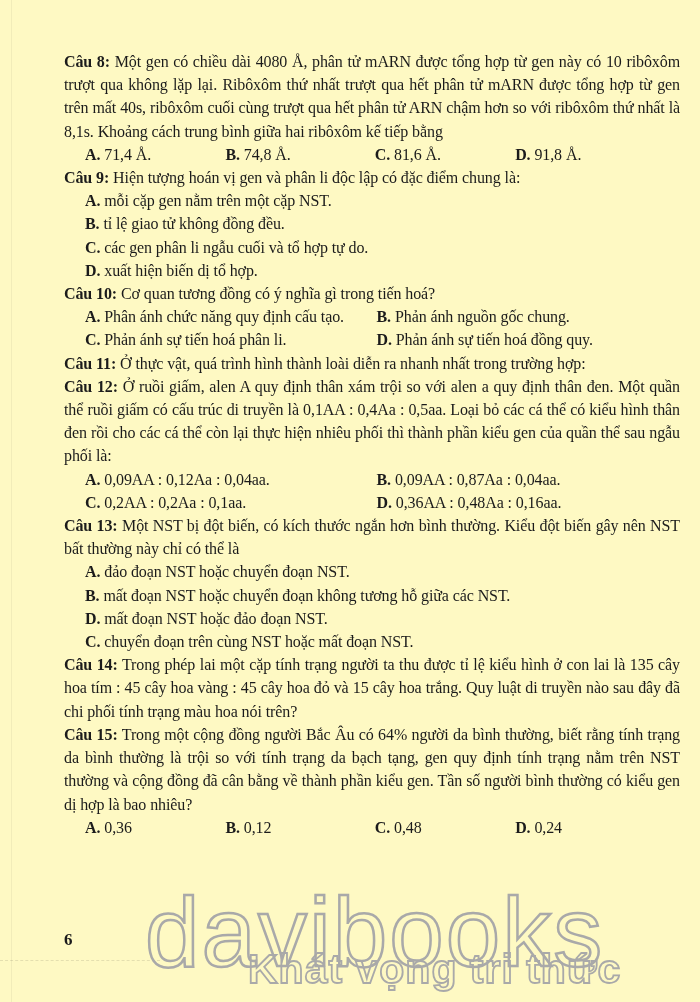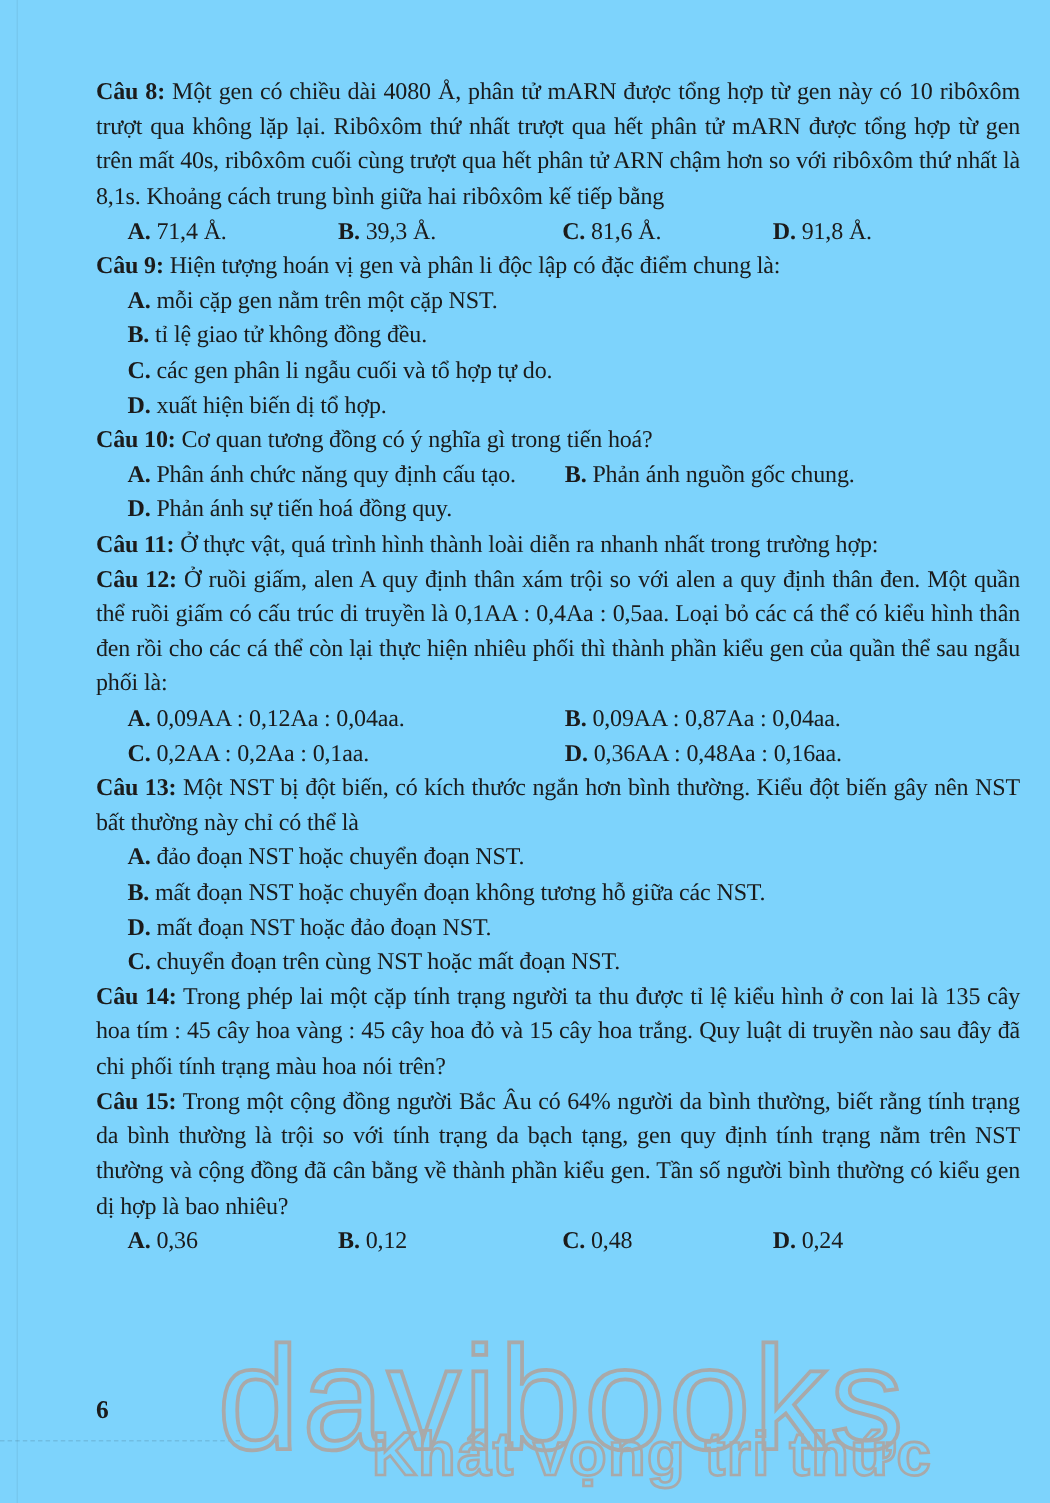--- a/index.html
+++ b/index.html
@@ -4,21 +4,21 @@
 <style>
   html,body { margin:0; padding:0; }
   body {
     font-family: "Liberation Serif", "DejaVu Serif", serif;
     background: #e9e9e9;
   }
   .page {
     position: relative;
     width: 700px;
     height: 1002px;
-    background: #7dd3fc;
+    background: #fef9c3;
     overflow: hidden;
     color: #1b1b1b;
   }
   .scan-edge {
     position: absolute;
     left: 11px; top: 0;
     width: 1px; height: 100%;
     background: rgba(0,0,0,0.05);
   }
   .scan-dots {
@@ -88,41 +88,42 @@
 
 <div class="page">
   <div class="scan-edge"></div>
 
   <div class="content">
 
     <div class="question">
       <p class="q-text"><b class="q-label">Câu 8:</b> <span>Một gen có chiều dài 4080 Å, phân tử mARN được tổng hợp từ gen này có 10 ribôxôm trượt qua không lặp lại. Ribôxôm thứ nhất trượt qua hết phân tử mARN được tổng hợp từ gen trên mất 40s, ribôxôm cuối cùng trượt qua hết phân tử ARN chậm hơn so với ribôxôm thứ nhất là 8,1s. Khoảng cách trung bình giữa hai ribôxôm kế tiếp bằng</span></p>
       <div class="options row4">
         <span class="opt"><b class="opt-label">A.</b> <span>71,4 Å.</span></span>
-        <span class="opt"><b class="opt-label">B.</b> <span>39,3 Å.</span></span>
+        <span class="opt"><b class="opt-label">B.</b> <span>74,8 Å.</span></span>
         <span class="opt"><b class="opt-label">C.</b> <span>81,6 Å.</span></span>
         <span class="opt"><b class="opt-label">D.</b> <span>91,8 Å.</span></span>
       </div>
     </div>
 
     <div class="question">
       <p class="q-text"><b class="q-label">Câu 9:</b> <span>Hiện tượng hoán vị gen và phân li độc lập có đặc điểm chung là:</span></p>
       <div class="options stack">
         <span class="opt"><b class="opt-label">A.</b> <span>mỗi cặp gen nằm trên một cặp NST.</span></span>
         <span class="opt"><b class="opt-label">B.</b> <span>tỉ lệ giao tử không đồng đều.</span></span>
         <span class="opt"><b class="opt-label">C.</b> <span>các gen phân li ngẫu cuối và tổ hợp tự do.</span></span>
         <span class="opt"><b class="opt-label">D.</b> <span>xuất hiện biến dị tổ hợp.</span></span>
       </div>
     </div>
 
     <div class="question">
       <p class="q-text"><b class="q-label">Câu 10:</b> <span>Cơ quan tương đồng có ý nghĩa gì trong tiến hoá?</span></p>
       <div class="options grid2">
         <span class="opt"><b class="opt-label">A.</b> <span>Phân ánh chức năng quy định cấu tạo.</span></span>
         <span class="opt"><b class="opt-label">B.</b> <span>Phản ánh nguồn gốc chung.</span></span>
+        <span class="opt"><b class="opt-label">C.</b> <span>Phản ánh sự tiến hoá phân li.</span></span>
         <span class="opt"><b class="opt-label">D.</b> <span>Phản ánh sự tiến hoá đồng quy.</span></span>
       </div>
     </div>
 
     <div class="question">
       <p class="q-text"><b class="q-label">Câu 11:</b> <span>Ở thực vật, quá trình hình thành loài diễn ra nhanh nhất trong trường hợp:</span></p>
     </div>
 
     <div class="question">
       <p class="q-text"><b class="q-label">Câu 12:</b> <span>Ở ruồi giấm, alen A quy định thân xám trội so với alen a quy định thân đen. Một quần thể ruồi giấm có cấu trúc di truyền là 0,1AA : 0,4Aa : 0,5aa. Loại bỏ các cá thể có kiểu hình thân đen rồi cho các cá thể còn lại thực hiện nhiêu phối thì thành phần kiểu gen của quần thể sau ngẫu phối là:</span></p>

